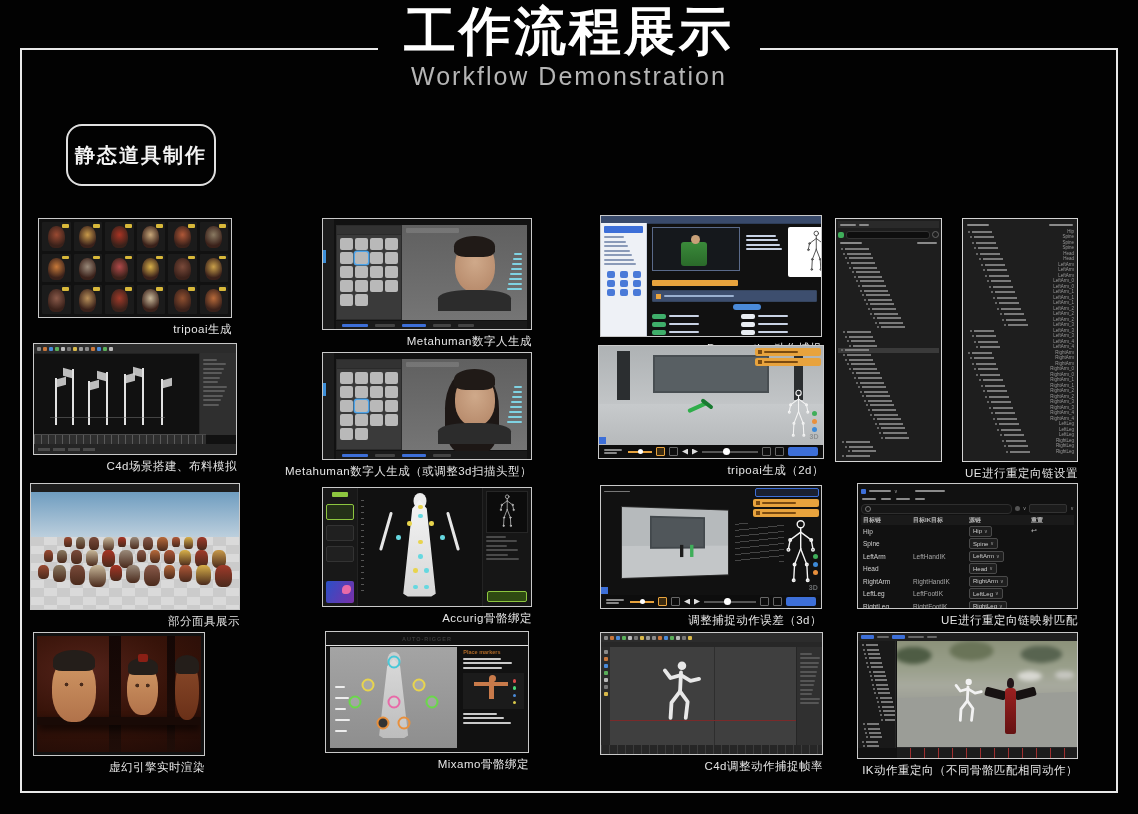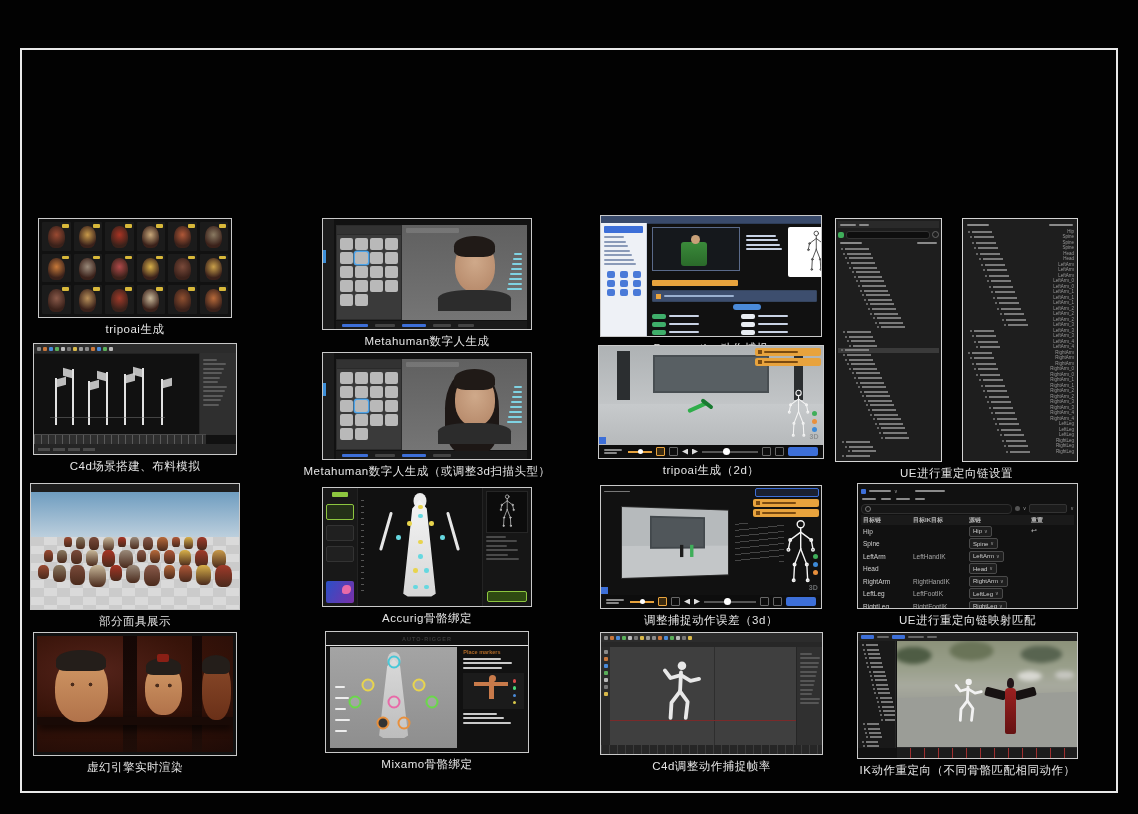--- a/index.html
+++ b/index.html
@@ -7,21 +7,21 @@
   #stage{position:relative;width:1138px;height:814px;background:#020202;overflow:hidden;}
   
   .frame{position:absolute;left:20px;top:48px;width:1094px;height:741px;border:2px solid #e9e9e9;}
   .titlebox{position:absolute;left:50%;top:2px;transform:translateX(-50%);background:#020202;padding:0 26px;text-align:center;z-index:3;}
   .title{font-size:52px;font-weight:bold;color:#fff;letter-spacing:3px;line-height:1.15;margin:0;}
   .subtitle{font-size:25px;color:#b5b5b5;letter-spacing:2px;margin-top:0;}
   .pill{position:absolute;border:2px solid #e0e0e0;border-radius:16px;display:flex;align-items:center;justify-content:center;color:#f2f2f2;font-size:20px;font-weight:bold;letter-spacing:2px;z-index:2;}
   
   figure.shot{position:absolute;margin:0;}
   figure.shot .img{position:relative;width:100%;border:1px solid #c9c9c9;box-sizing:border-box;overflow:hidden;background:#111;}
-  figcaption{margin-top:4px;display:flex;justify-content:center;}
+  figcaption{margin-top:4px;display:flex;justify-content:flex-end;}
   figcaption span{font-size:11.5px;color:#e5e5e5;white-space:nowrap;letter-spacing:.5px;}
   .bar{display:block;height:2px;background:#777;border-radius:1px;margin:2.5px 0;}
   i{display:block;font-style:normal;}
   
   .tripo{background:#101010;display:grid;grid-template-columns:repeat(6,1fr);grid-template-rows:repeat(3,1fr);gap:3px;padding:3px;}
   .mcell{position:relative;background:#1b1b1b;border-radius:1px;}
   .mblob{position:absolute;left:20%;right:20%;top:14%;bottom:8%;border-radius:46% 46% 40% 40%;}
   .mbadge{position:absolute;top:2px;right:2px;width:7px;height:3.5px;background:#d8b83a;border-radius:1px;}
   
   .c4d1{background:#3d3d3d;}
@@ -246,21 +246,28 @@
   .slv.l{left:-14%;transform:rotate(14deg);}
   .slv.r{right:-14%;transform:rotate(-14deg);}
   .iktl{position:absolute;left:39px;right:0;bottom:0;height:10px;background:#1c1c1c;border-top:1px solid #2a2a2a;background-image:repeating-linear-gradient(90deg,transparent 0 13px,#a03030 13px 14px);}
 </style>
 </head>
 <body>
 
 <div id="stage">
   <div class="frame"></div>
 
-
+  <div class="titlebox">
+    <div class="title">工作流程展示</div>
+    <div class="subtitle">Workflow Demonstration</div>
+  </div>
+
+  <div class="pill" style="left:66px;top:124px;width:146px;height:58px;">
+      <span>静态道具制作</span>
+    </div>
 
   <figure class="shot" style="left:38px;top:218px;width:194px;">
     <div class="img tripo" style="height:100px;">
         <div class="mcell">
           <i class="mblob" style="background: radial-gradient(60% 50% at 50% 40%, rgb(154, 74, 50), rgb(58, 33, 26));"></i>
           <i class="mbadge"></i>
         </div>
         <div class="mcell">
           <i class="mblob" style="background: radial-gradient(60% 50% at 50% 40%, rgb(200, 154, 74), rgb(58, 33, 26));"></i>
           <i class="mbadge"></i>
@@ -432,21 +439,21 @@
           <i style="flex: 0 0 auto; width: 13px; height: 17px; border-radius: 40% 40% 36% 36%; background: linear-gradient(rgb(176, 88, 56), rgb(74, 42, 28));"></i>
           <i style="flex: 0 0 auto; width: 15px; height: 20px; border-radius: 40% 40% 36% 36%; background: linear-gradient(rgb(216, 176, 74), rgb(74, 42, 28));"></i>
           <i style="flex: 0 0 auto; width: 17px; height: 22px; border-radius: 40% 40% 36% 36%; background: linear-gradient(rgb(160, 58, 42), rgb(74, 42, 28));"></i>
         </div>
     </div>
     <figcaption>
         <span>部分面具展示</span>
       </figcaption>
   </figure>
 
-  <figure class="shot" style="left:33px;top:632px;width:204px;">
+  <figure class="shot" style="left:33px;top:632px;width:172px;">
     <div class="img dbl" style="height:124px;">
       <div class="rscene">
         <div class="vd" style="left:44%;width:7%;"></div>
         <div class="vd" style="left:79%;width:5%;"></div>
         <div class="sh1"></div>
         <div class="fm" style="left:9%;top:16%;width:27%;height:58%;">
             <i class="eyes"></i>
           </div>
         <div class="fm red" style="left:55%;top:22%;width:19%;height:46%;">
             <i class="eyes"></i>

